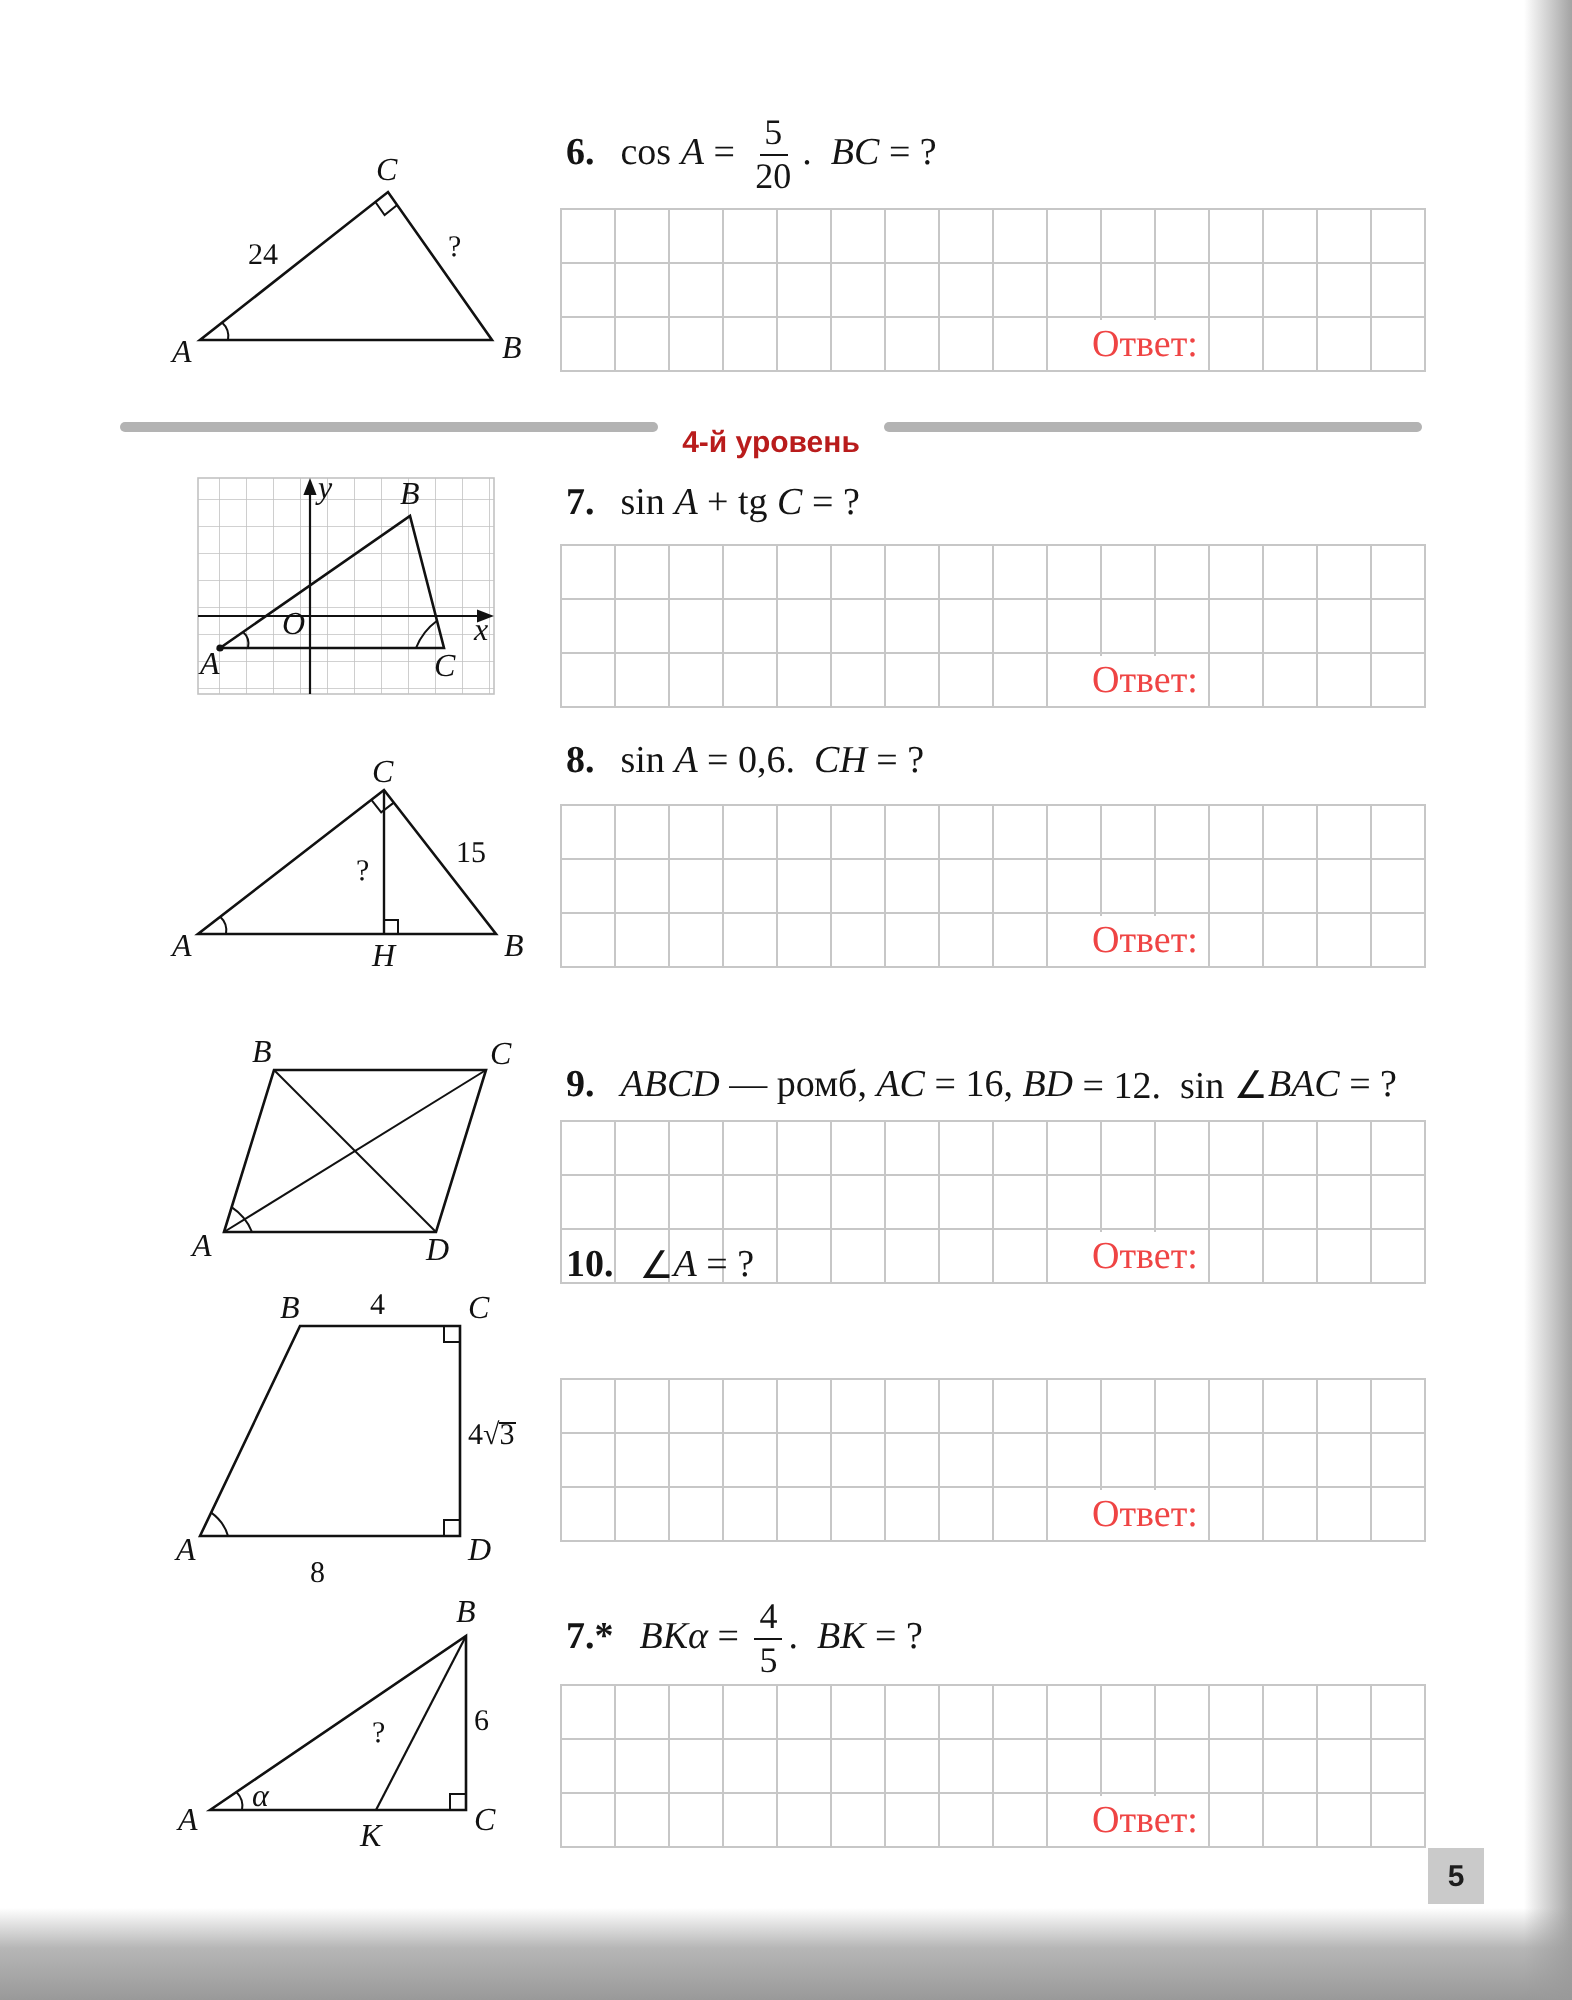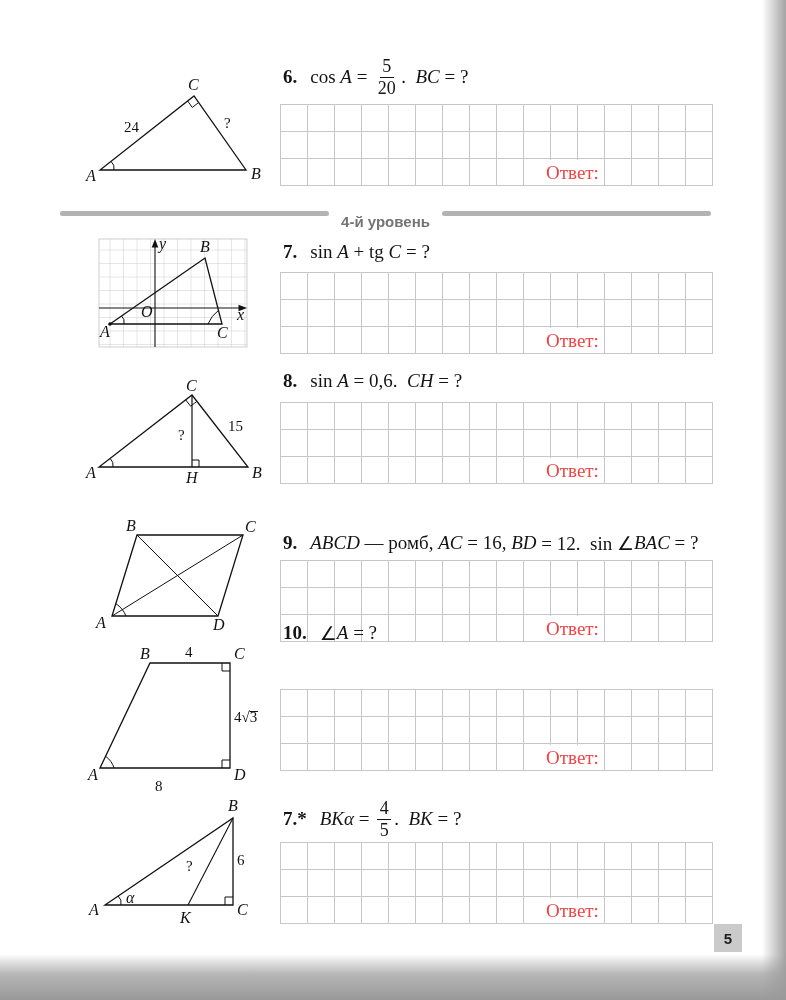--- a/index.html
+++ b/index.html
@@ -18,21 +18,21 @@
   .agrid{position:absolute;width:433px;height:82px;
          background-image:linear-gradient(to right,#c7c7c7 1px,transparent 1px),
                           linear-gradient(to bottom,#c7c7c7 1px,transparent 1px);
          background-size:27px 27px;}
   .answer-label{position:absolute;left:262px;top:56px;height:25px;line-height:25px;
                 background:#fff;padding:0 4px;font-size:19px;color:#ef4444;}
   .level-divider{position:absolute;left:60px;width:651px;height:18px;
                  display:flex;align-items:center;}
   .level-bar{flex:1;height:5px;background:#b3b3b3;border-radius:2.5px;}
   .level-label{font-family:"Liberation Sans",sans-serif;font-weight:bold;
-               font-size:15px;color:#737373;padding:0 12px;white-space:nowrap;margin-top:16px;}
+               font-size:15px;color:#b91c1c;padding:0 12px;white-space:nowrap;margin-top:16px;}
   .fig{position:absolute;overflow:visible;}
   .fig text{font-family:"Liberation Serif",serif;fill:#111;}
   .vlbl{font-size:16px;font-style:italic;}
   .nlbl{font-size:15px;}
   .shape{fill:none;stroke:#111;stroke-width:1.3;}
   .detail{fill:none;stroke:#111;stroke-width:1;}
   .pagenum{position:absolute;left:714px;top:924px;width:28px;height:28px;
            background:#cacaca;display:flex;align-items:center;justify-content:center;
            font-family:"Liberation Sans",sans-serif;font-weight:bold;font-size:15px;color:#1d1d1d;}
   .edge-right{position:absolute;top:0;right:0;width:24px;height:100%;

